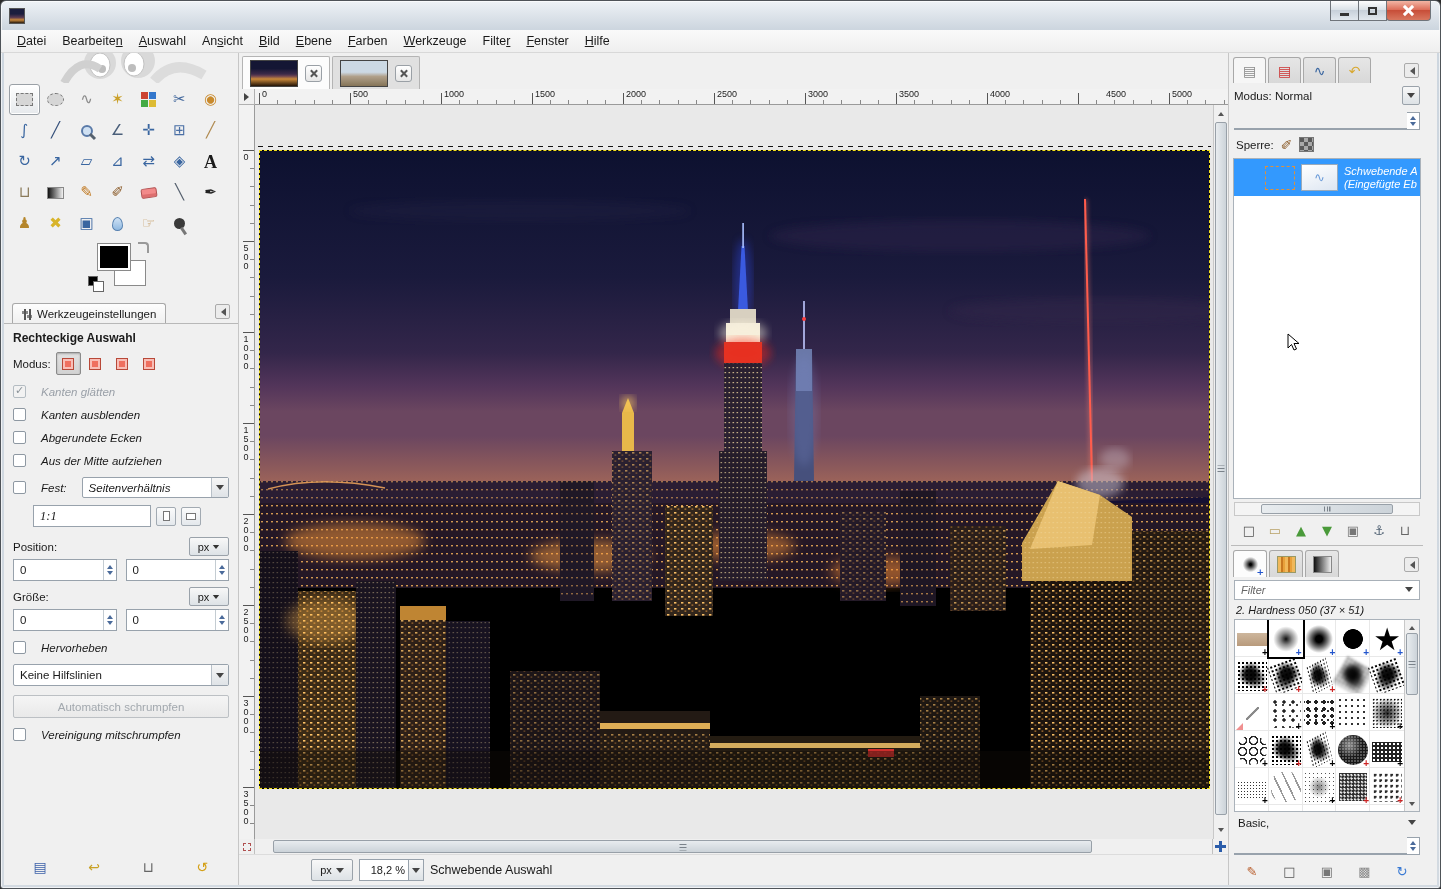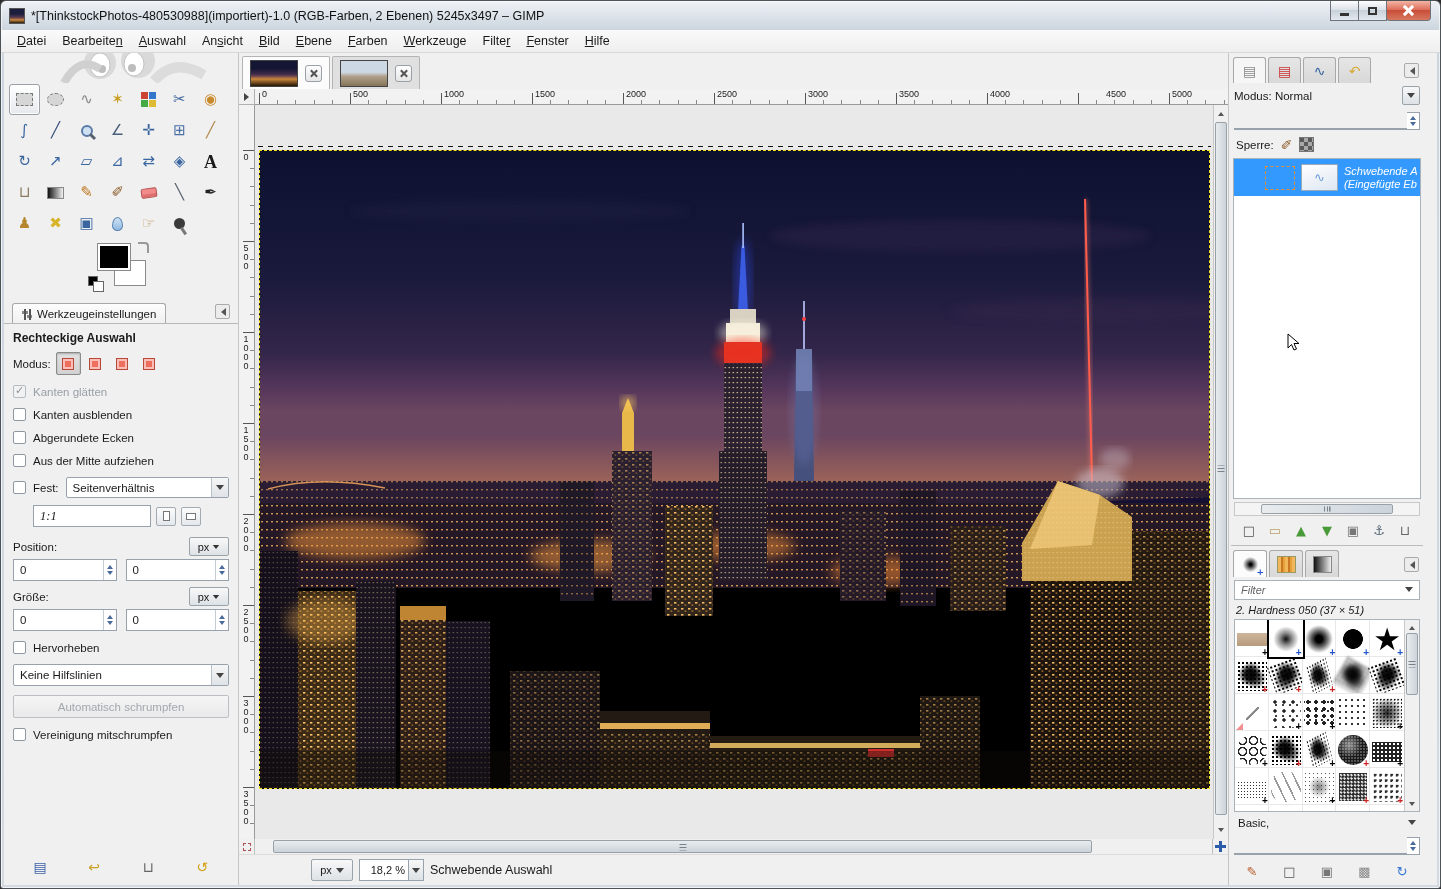--- a/index.html
+++ b/index.html
@@ -76,21 +76,21 @@
   .collapsebtn { position:absolute; right:8px; bottom:4px; width:15px; height:15px; border:1px solid #aaa;
     border-radius:2px; background:#ececec; display:flex; align-items:center; justify-content:center; }
   .tri-left { width:0; height:0; border:4px solid transparent; border-right:5px solid #555; margin-right:3px; }
   .tobody { flex:1; border-top:1px solid #b8b8b8; background:#f0f0f0; padding:6px 9px 0; font-size:11.5px; position:relative; }
   .totitle { font-weight:bold; margin:1px 0 7px; font-size:12px; }
   .mrow { display:flex; align-items:center; gap:2px; margin-bottom:6px; }
   .mrow .lbl { margin-right:3px; }
   .mbtn { width:25px; height:23px; border:1px solid transparent; border-radius:2px; display:flex; align-items:center; justify-content:center; }
   .mbtn.active { border-color:#8a8a8a; background:linear-gradient(#e2e2e2,#d2d2d2); box-shadow:inset 0 1px 2px rgba(0,0,0,.25); }
   .mi { width:12px; height:12px; background:#ef6f5f; border:1px solid #b84838; box-shadow:inset 0 0 0 2px rgba(255,255,255,.55); }
-  .cbrow { display:flex; align-items:center; gap:7px; margin:10px 0; }
+  .cbrow { display:flex; align-items:center; gap:15px; margin:10px 0;font-style:italic; }
   .cb { width:13px; height:13px; background:#fff; border:1px solid #8e98a2; border-radius:2px; position:relative; flex:none; }
   .cb.checked::after { content:"✓"; position:absolute; left:1px; top:-2px; font-size:11px; color:#8a9298; font-weight:bold; }
   .cb.dis { background:#f2f2f2; border-color:#b4bcc2; }
   .dim { color:#9aa0a8; }
   .fselect { flex:1; height:21px; background:#fff; border:1px solid #98a2ac; border-radius:2px;
     display:flex; align-items:center; padding:0 0 0 6px; }
   .ddarrowbox { margin-left:auto; width:17px; align-self:stretch; display:flex; align-items:center; justify-content:center;
     background:linear-gradient(#f6f6f6,#dfe3e7); border-left:1px solid #b8c0c8; }
   .tri-down { width:0; height:0; border:4px solid transparent; border-top:5px solid #444; margin-top:4px; }
   .ratiorow { display:flex; align-items:center; gap:5px; margin:7px 0 10px 20px; }
@@ -287,21 +287,20 @@
 
   .mousecursor { position:absolute; left:1286px; top:332px; z-index:50; pointer-events:none; }
 </style>
 </head>
 <body>
 
 <div class="win">
 
   <div class="titlebar">
     <div class="appicon"></div>
-    <span>*[ThinkstockPhotos-480530988](importiert)-1.0 (RGB-Farben, 2 Ebenen) 5245x3497 – GIMP</span>
   </div>
   <div class="winbtns">
     <div class="wb">
         <span class="ic-min"></span>
       </div>
     <div class="wb">
         <span class="ic-max"></span>
       </div>
     <div class="wb wb-close">
         <span class="ic-x"></span>

